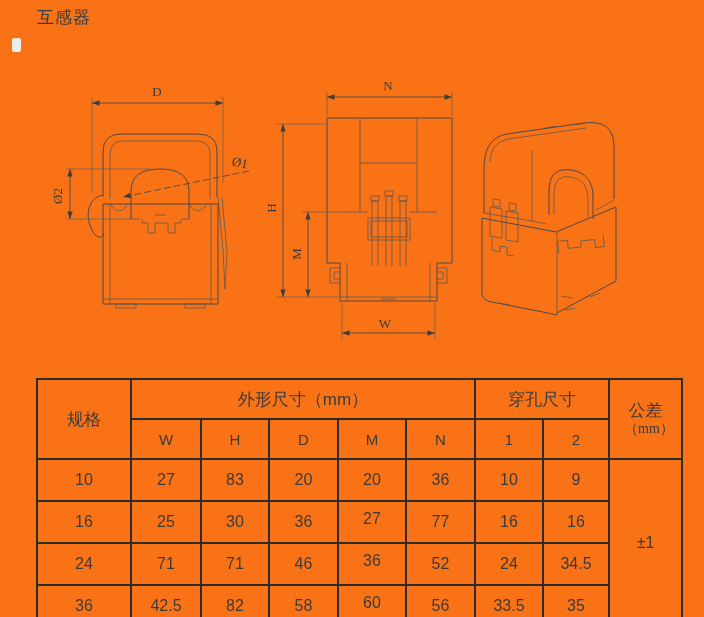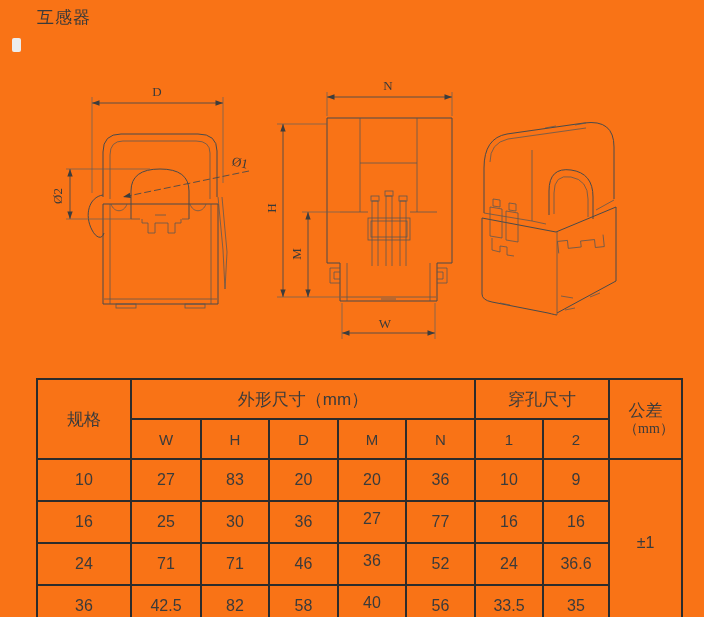--- a/index.html
+++ b/index.html
@@ -196,29 +196,29 @@
     <tr class="datarow">
       <td>24</td>
       <td>71</td>
       <td>71</td>
       <td>46</td>
       <td class="lo">
             <div>36</div>
           </td>
       <td>52</td>
       <td>24</td>
-      <td>36.6</td>
+      <td>34.5</td>
     </tr>
     <tr class="datarow">
       <td>36</td>
       <td>42.5</td>
       <td>82</td>
       <td>58</td>
       <td class="lo">
-            <div>40</div>
+            <div>60</div>
           </td>
       <td>56</td>
       <td>33.5</td>
       <td>35</td>
     </tr>
   </tbody>
     </table>
 </div>
 
 </body></html>

